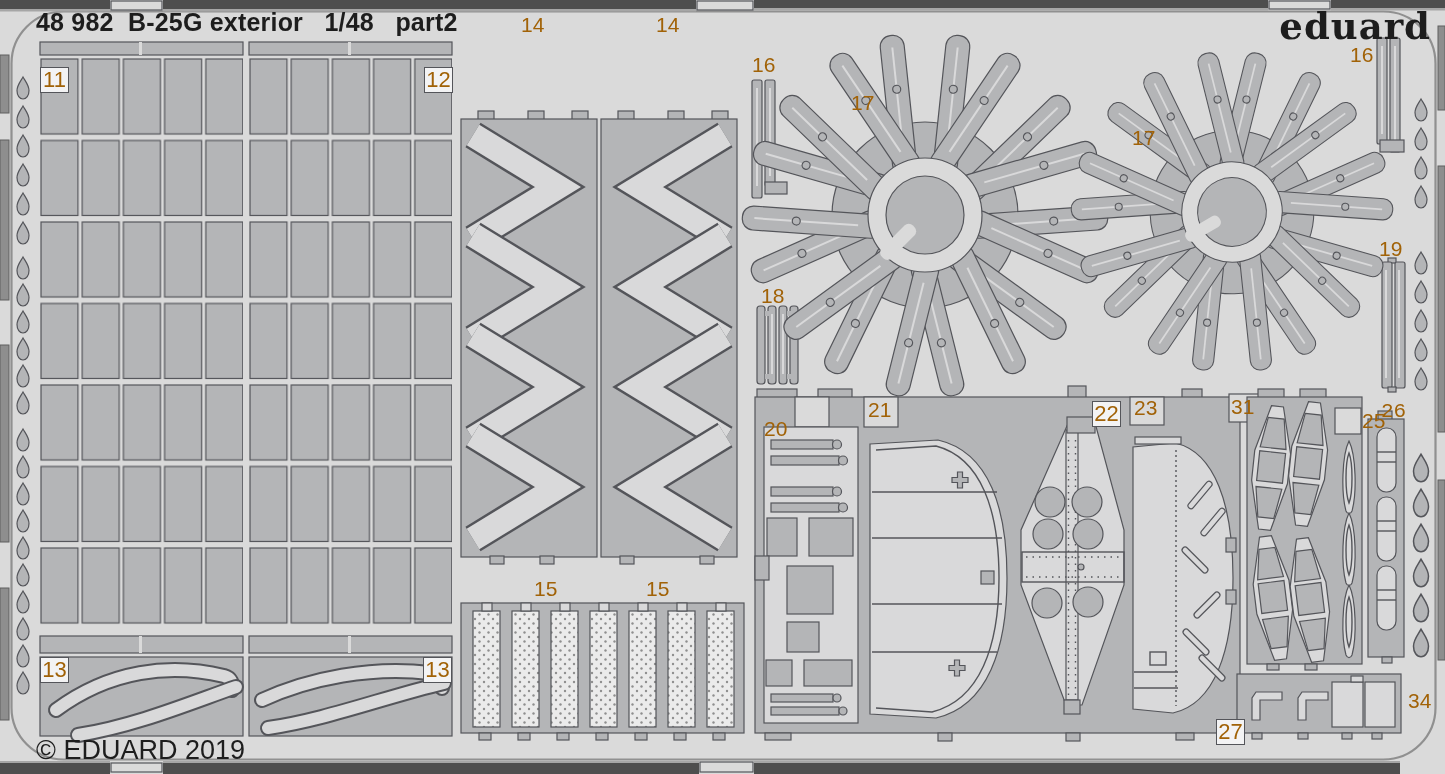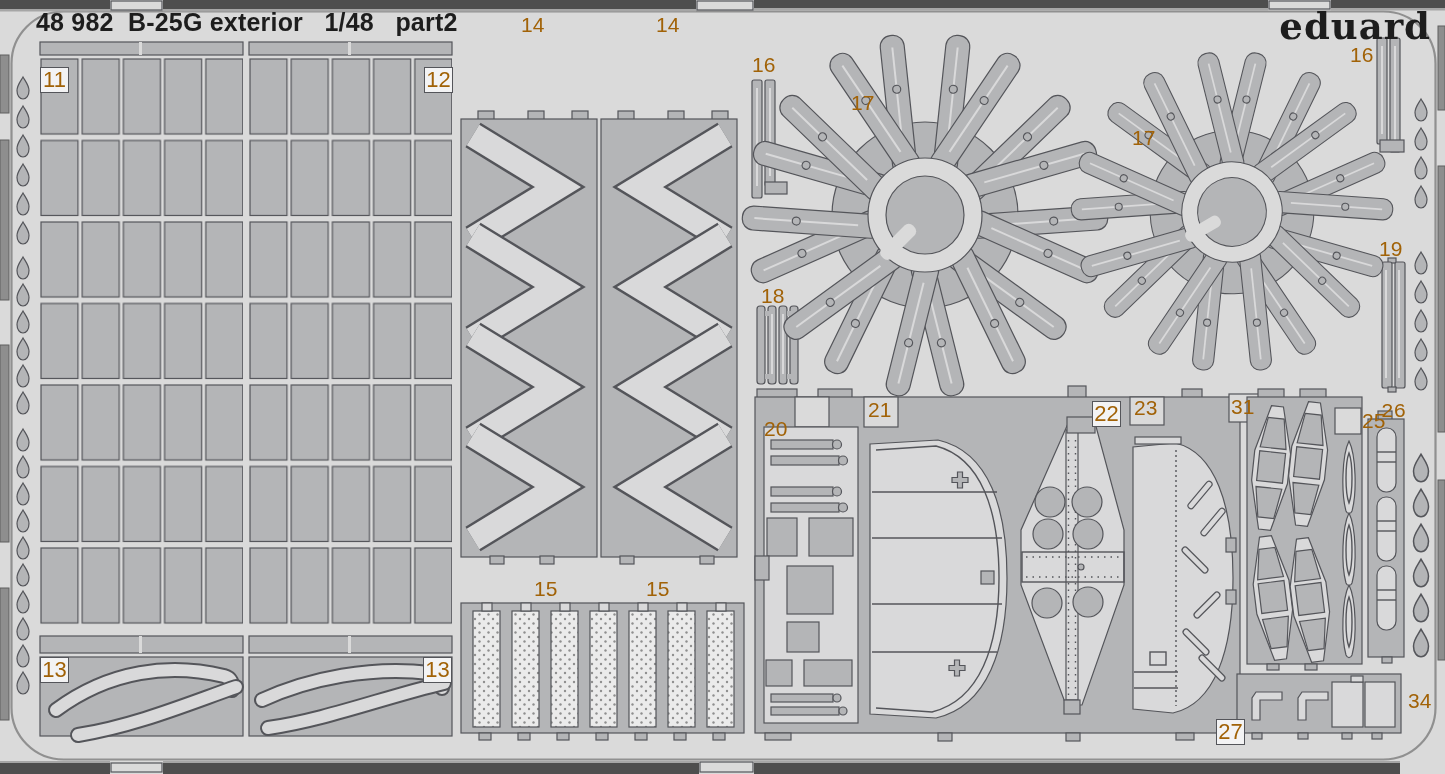--- a/index.html
+++ b/index.html
@@ -467,20 +467,21 @@
     <rect x="1351" y="676" width="12" height="6" class="pl ol"></rect>
     <rect x="1252" y="733" width="10" height="6" class="pf ol"></rect>
         <rect x="1298" y="733" width="10" height="6" class="pf ol"></rect>
     <rect x="1342" y="733" width="10" height="6" class="pf ol"></rect>
         <rect x="1372" y="733" width="10" height="6" class="pf ol"></rect>
   </g>
 </svg>
 
   <div class="txt title">48 982  B-25G exterior   1/48   part2</div>
   <div class="txt brand">eduard</div>
+  <div class="txt copyright">© EDUARD 2019</div>
   <div>
       <span class="plabel boxed" style="left: 40px; top: 67px;">11</span>
       <span class="plabel boxed" style="left: 424px; top: 67px;">12</span>
       <span class="plabel boxed" style="left: 40px; top: 657px;">13</span>
       <span class="plabel boxed" style="left: 423px; top: 657px;">13</span>
       <span class="plabel" style="left: 521px; top: 14px;">14</span>
       <span class="plabel" style="left: 656px; top: 14px;">14</span>
       <span class="plabel" style="left: 534px; top: 578px;">15</span>
       <span class="plabel" style="left: 646px; top: 578px;">15</span>
       <span class="plabel" style="left: 752px; top: 54px;">16</span>

